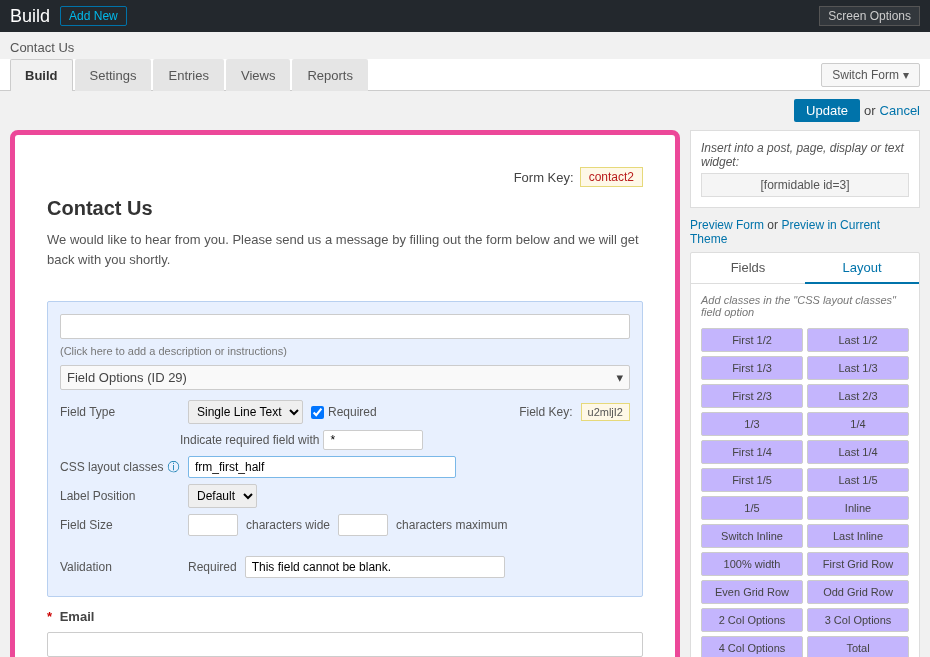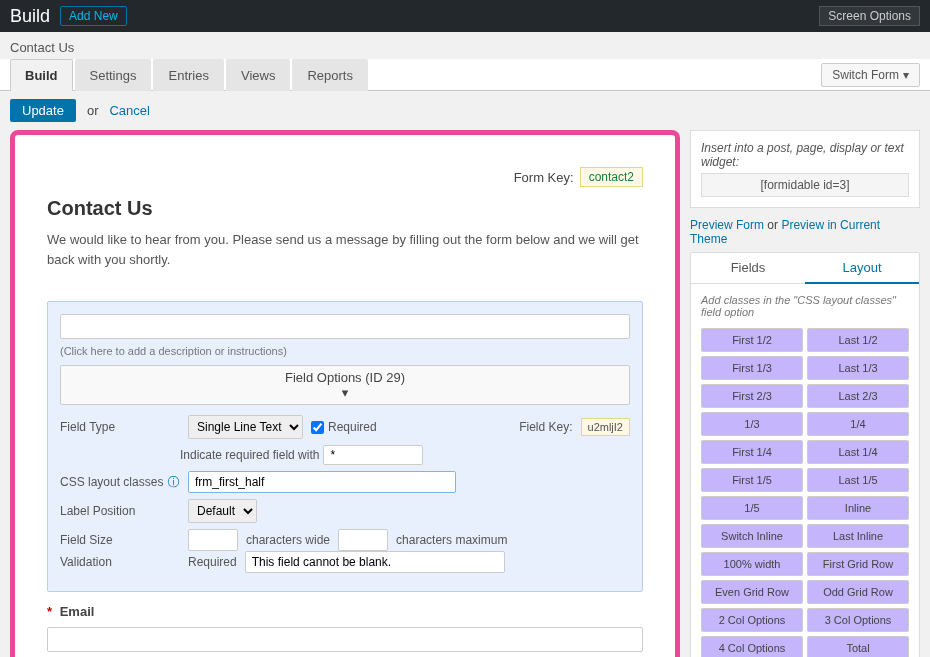--- a/index.html
+++ b/index.html
@@ -10,63 +10,63 @@
     .add-new-btn { background: transparent; border: 1px solid #0073aa; color: #00b9eb; padding: 2px 8px; cursor: pointer; font-size: 12px; border-radius: 2px; }
     .screen-options-btn { margin-left: auto; background: #32373c; border: 1px solid #555; color: #ccc; padding: 2px 8px; cursor: pointer; font-size: 12px; }
 
     .breadcrumb { padding: 8px 10px 4px; font-size: 13px; color: #555; }
 
     .tabs-bar { display: flex; align-items: center; border-bottom: 1px solid #ccc; padding: 0 10px; background: #fff; }
     .tab { padding: 8px 14px; border: 1px solid transparent; border-bottom: none; margin-bottom: -1px; cursor: pointer; font-size: 13px; color: #555; text-decoration: none; background: #e5e5e5; margin-right: 2px; border-radius: 2px 2px 0 0; }
     .tab.active { background: #f1f1f1; border-color: #ccc; border-bottom-color: #f1f1f1; color: #333; font-weight: 600; }
     .switch-form-btn { margin-left: auto; background: #f7f7f7; border: 1px solid #ccc; color: #555; padding: 4px 10px; cursor: pointer; font-size: 12px; border-radius: 2px; display: flex; align-items: center; gap: 4px; }
 
-    .action-bar { padding: 8px 10px; display: flex; align-items: center; gap: 11px; }
+    .action-bar { padding: 8px 10px; display: flex; align-items: center; gap: 4px; justify-content: flex-end; }
     .update-btn { background: #0073aa; color: #fff; border: none; padding: 4px 12px; cursor: pointer; font-size: 13px; border-radius: 2px; }
     .cancel-link { color: #0073aa; text-decoration: none; cursor: pointer; font-size: 13px; }
 
     .main-layout { display: flex; padding: 0 10px; gap: 10px; }
 
     .form-area { flex: 1; min-width: 0; }
     .form-preview-box { background: #fff; border: 5px solid #ec4899; border-radius: 8px; padding: 32px; }
     .form-title { font-size: 20px; font-weight: 600; color: #333; margin-bottom: 10px; }
     .form-description { font-size: 13px; color: #555; margin-bottom: 32px; line-height: 1.5; }
     .form-key-row { display: flex; align-items: center; justify-content: flex-end; margin-bottom: 10px; font-size: 13px; gap: 6px; }
-    .form-key-value { background: #fef8e7; border: 1px solid #e6d97a; padding: 2px 8px; color: #15803d; font-size: 12px; }
+    .form-key-value { background: #fef8e7; border: 1px solid #e6d97a; padding: 2px 8px; color: #b91c1c; font-size: 12px; }
 
     .field-block { background: #e8f0fe; border: 1px solid #b8d0f0; border-radius: 2px; padding: 12px; margin-bottom: 12px; }
     .field-header { display: flex; align-items: center; justify-content: space-between; margin-bottom: 8px; }
     .field-label { font-weight: 600; font-size: 13px; }
     .field-label .required { color: #c00; margin-right: 4px; }
     .field-actions { display: flex; gap: 6px; }
     .field-action-icon { color: #999; cursor: pointer; font-size: 14px; }
     .field-input { width: 100%; border: 1px solid #ccc; padding: 4px 6px; font-size: 13px; border-radius: 2px; }
     .click-desc { font-size: 11px; color: #777; margin-bottom: 8px; cursor: pointer; }
-    .field-options-dropdown { width: 100%; background: #f9f9f9; border: 1px solid #ccc; padding: 4px 6px; font-size: 13px; border-radius: 2px; display: flex; align-items: center; justify-content: space-between; cursor: pointer; margin-bottom: 10px; flex-direction: column; }
+    .field-options-dropdown { width: 100%; background: #f9f9f9; border: 1px solid #ccc; padding: 4px 6px; font-size: 13px; border-radius: 2px; display: flex; align-items: center; justify-content: space-between; cursor: pointer; margin-bottom: 10px; }
 
     .field-options-table { width: 100%; font-size: 12px; }
     .field-options-table .row { display: flex; align-items: center; margin-bottom: 6px; gap: 8px; }
     .field-options-table label { width: 120px; color: #555; flex-shrink: 0; }
     .select-wrapper { display: flex; align-items: center; gap: 4px; }
     select.field-type-select { border: 1px solid #ccc; padding: 3px 4px; font-size: 12px; border-radius: 2px; }
     .required-cb { display: flex; align-items: center; gap: 4px; }
     .field-key-label { font-size: 12px; color: #555; }
     .field-key-value { background: #fef8e7; border: 1px solid #e6d97a; padding: 2px 6px; color: #555; font-size: 11px; }
     .indicate-row { display: flex; align-items: center; gap: 4px; margin-left: 120px; margin-bottom: 6px; font-size: 12px; color: #555; }
     .indicate-input { border: 1px solid #ccc; padding: 2px 6px; font-size: 12px; border-radius: 2px; width: 100px; }
 
     .css-row { display: flex; align-items: center; margin-bottom: 6px; gap: 8px; }
     .css-row label { width: 120px; color: #555; flex-shrink: 0; display: flex; align-items: center; gap: 4px; }
     .css-input { border: 1px solid #7ab8e8; padding: 3px 6px; font-size: 12px; border-radius: 2px; width: 268px; background: #fff; }
 
     .label-pos-row { display: flex; align-items: center; margin-bottom: 6px; gap: 8px; }
     .label-pos-row label { width: 120px; color: #555; flex-shrink: 0; }
     .label-pos-select { border: 1px solid #ccc; padding: 3px 4px; font-size: 12px; border-radius: 2px; }
 
-    .field-size-row { display: flex; align-items: center; margin-bottom: 0; gap: 8px; }
+    .field-size-row { display: flex; align-items: center; margin-bottom: 20px; gap: 8px; }
     .field-size-row label { width: 120px; color: #555; flex-shrink: 0; }
     .size-input { border: 1px solid #ccc; padding: 3px 4px; font-size: 12px; border-radius: 2px; width: 50px; }
     .size-label { font-size: 12px; color: #555; }
 
     .validation-row { display: flex; align-items: flex-start; margin-bottom: 6px; gap: 8px; }
     .validation-row > label { width: 120px; color: #555; flex-shrink: 0; padding-top: 4px; }
     .validation-content { display: flex; align-items: center; gap: 8px; flex-wrap: wrap; }
     .validation-label { font-size: 12px; color: #555; }
     .validation-msg-input { border: 1px solid #ccc; padding: 3px 6px; font-size: 12px; border-radius: 2px; width: 260px; }
 

